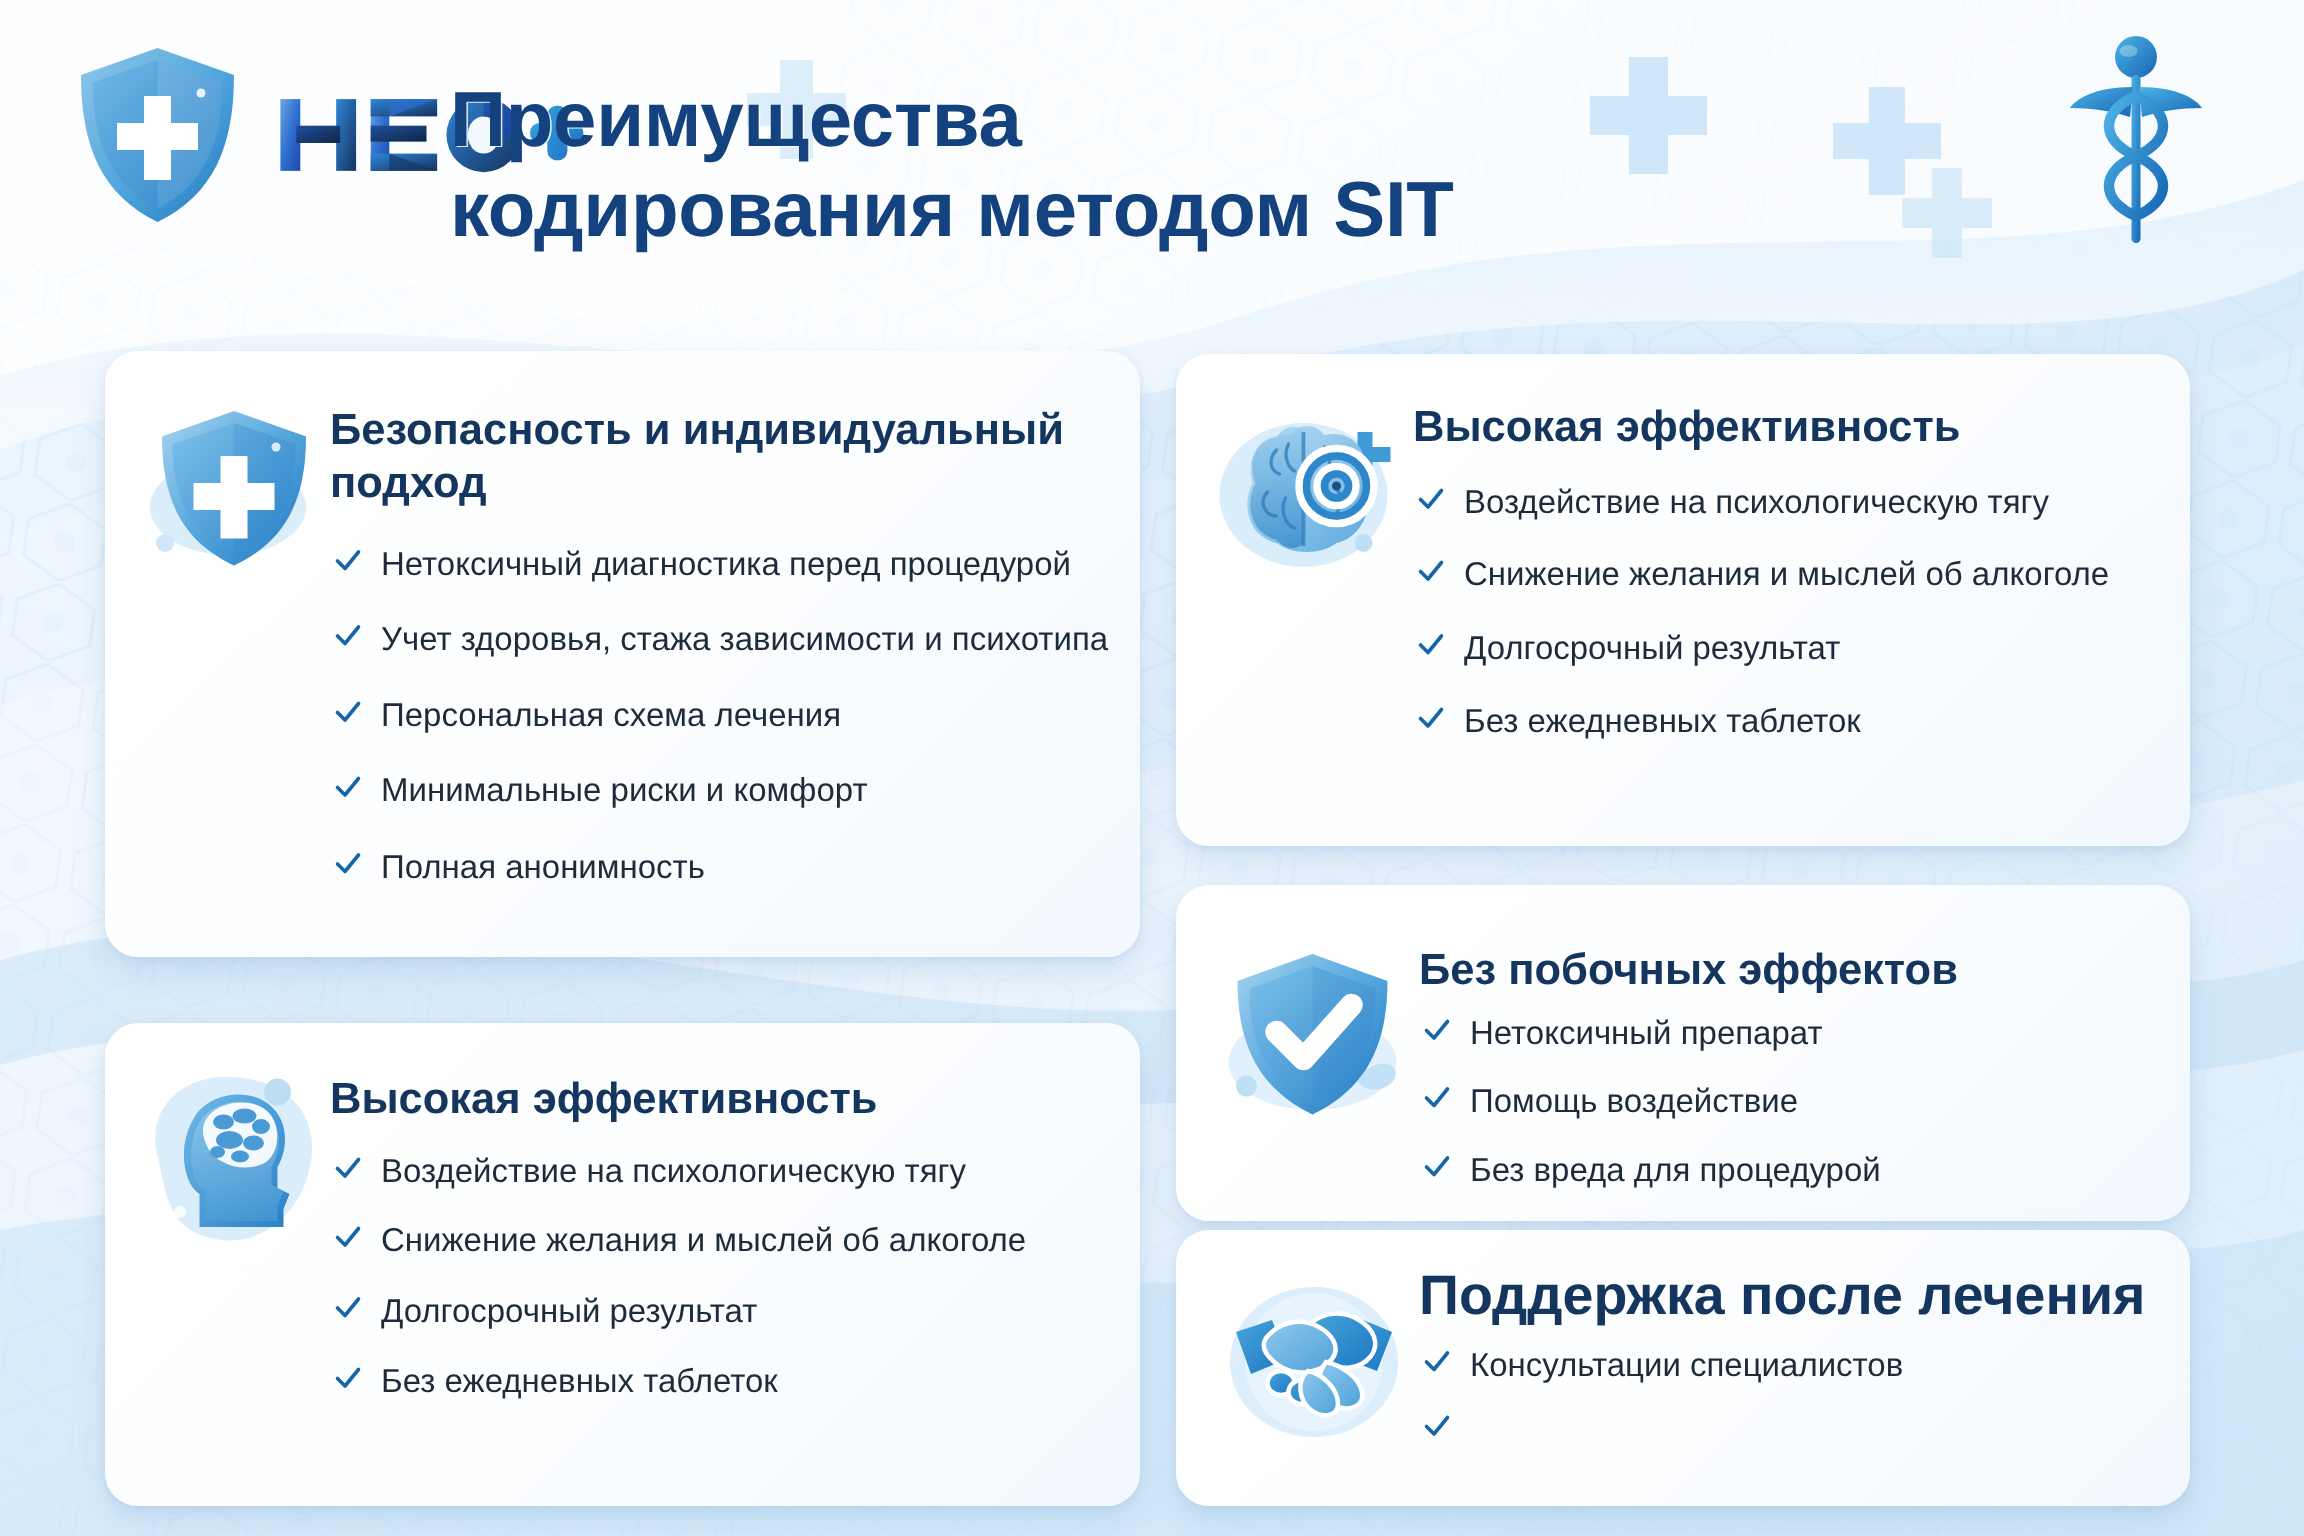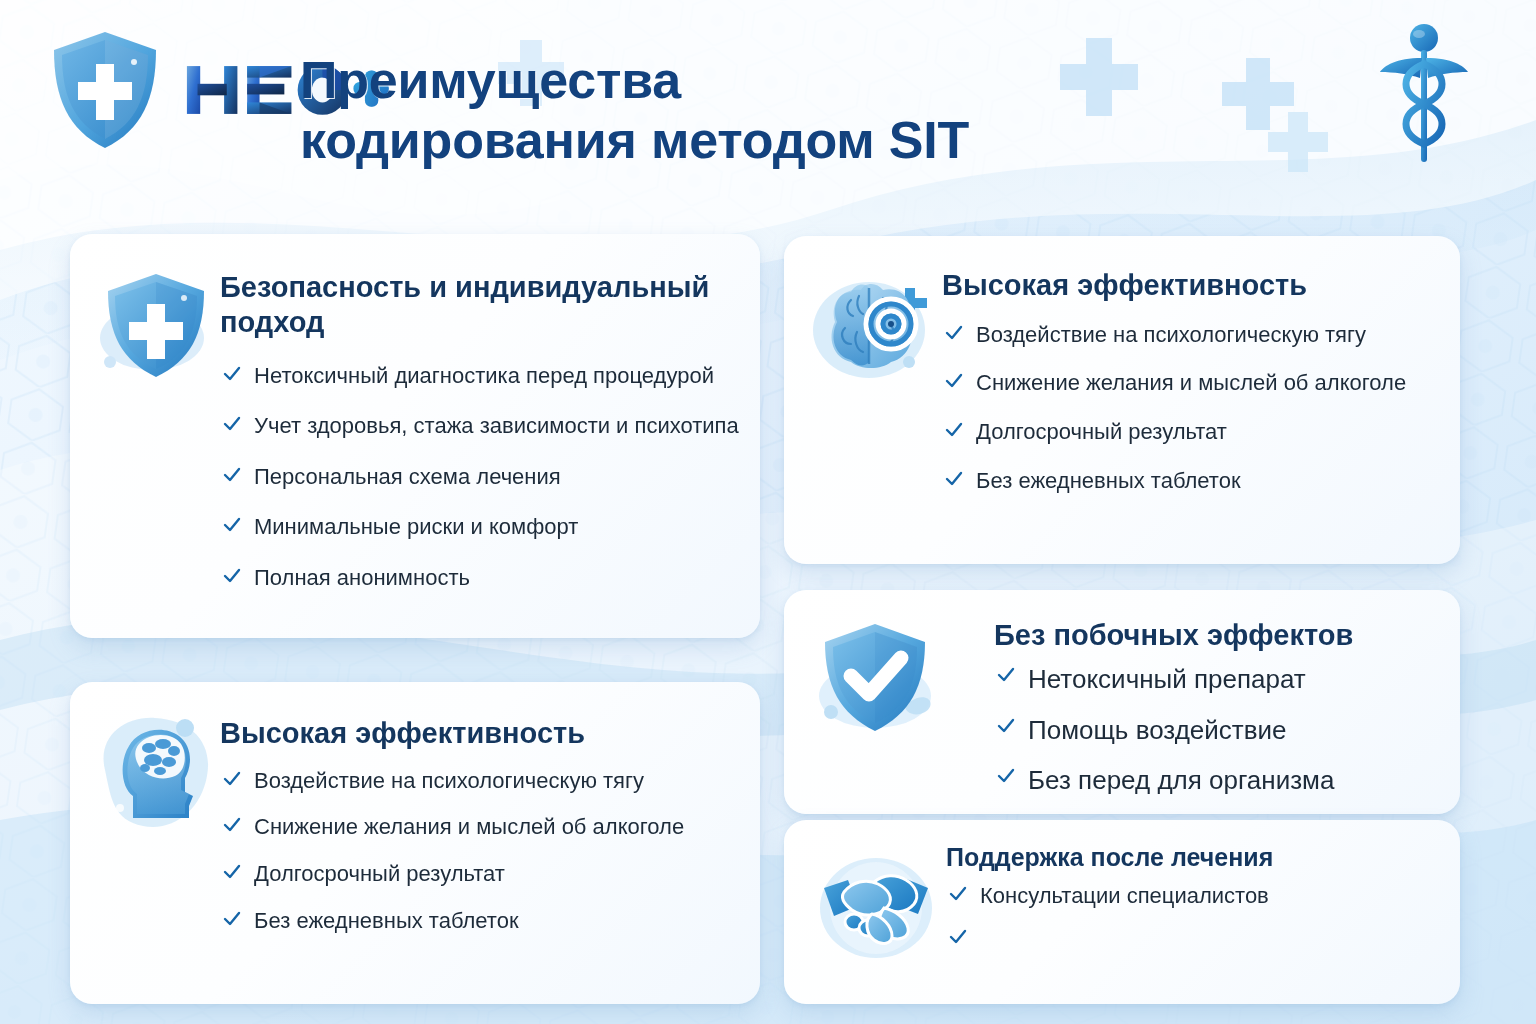--- a/index.html
+++ b/index.html
@@ -94,30 +94,30 @@
   #card-eff-left .bullets li { font-size:22px; margin-bottom:18px; }
 
   #card-eff-right   { left:784px; top:236px; width:676px; height:328px; }
   #card-eff-right .card-inner { padding:22px 22px 16px 18px; }
   #card-eff-right .card-icon  { width:140px; padding-top:8px; }
   #card-eff-right .card-title { font-size:29px; margin-top:10px; }
   #card-eff-right .bullets    { margin-top:18px; }
   #card-eff-right .bullets li { font-size:22px; margin-bottom:20px; }
 
   #card-noside      { left:784px; top:590px; width:676px; height:224px; }
-  #card-noside .card-inner { padding:20px 22px 14px 20px;gap:48px; }
+  #card-noside .card-inner { padding:32px 22px 14px 20px; }
   #card-noside .card-icon  { width:142px; padding-top:4px; }
   #card-noside .card-title { font-size:29px; margin-top:8px; }
   #card-noside .bullets    { margin-top:10px; }
-  #card-noside .bullets li { font-size:26px; margin-bottom:17px; }
+  #card-noside .bullets li { font-size:22px; margin-bottom:17px; }
 
   #card-support     { left:784px; top:820px; width:676px; height:184px; }
   #card-support .card-inner { padding:18px 16px 12px 22px; }
   #card-support .card-icon  { width:140px; padding-top:6px; }
-  #card-support .card-title { font-size:25px; margin-top:4px; }
+  #card-support .card-title { font-size:37px; margin-top:4px; }
   #card-support .bullets    { margin-top:8px; }
   #card-support .bullets li { font-size:22px; margin-bottom:14px; }
 
   .icon-svg { display:block; }
 </style>
 </head>
 <body>
 
 <div id="poster">
 
@@ -485,21 +485,21 @@
           <li>
             <svg class="tick" viewBox="0 0 20 20">
                 <path d="M3 10 L8 15 L17 4" fill="none" stroke="#1565a8" stroke-width="2.4" stroke-linecap="round" stroke-linejoin="round"></path>
               </svg>
             <span>Помощь воздействие</span>
           </li>
           <li>
             <svg class="tick" viewBox="0 0 20 20">
                 <path d="M3 10 L8 15 L17 4" fill="none" stroke="#1565a8" stroke-width="2.4" stroke-linecap="round" stroke-linejoin="round"></path>
               </svg>
-            <span>Без перед для организма</span>
+            <span>Без вреда для процедурой</span>
           </li>
         </ul>
       </div>
     </div>
   </div>
 
   <div class="card" id="card-support">
     <div class="card-inner">
       <div class="card-icon">
         <svg width="132" height="126" viewBox="0 0 132 126" class="icon-svg">

